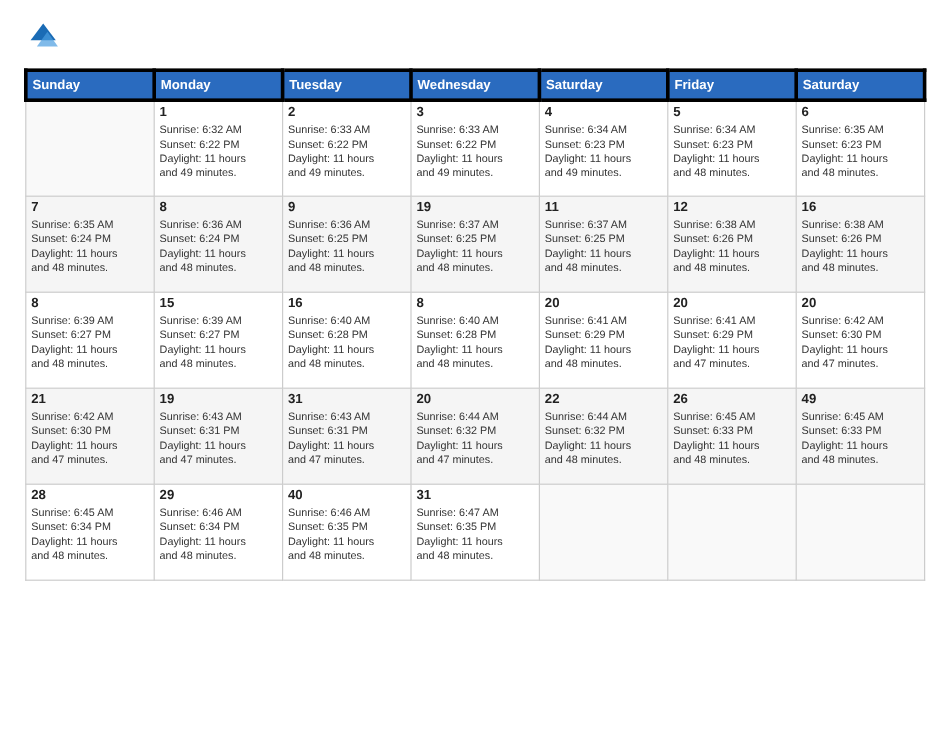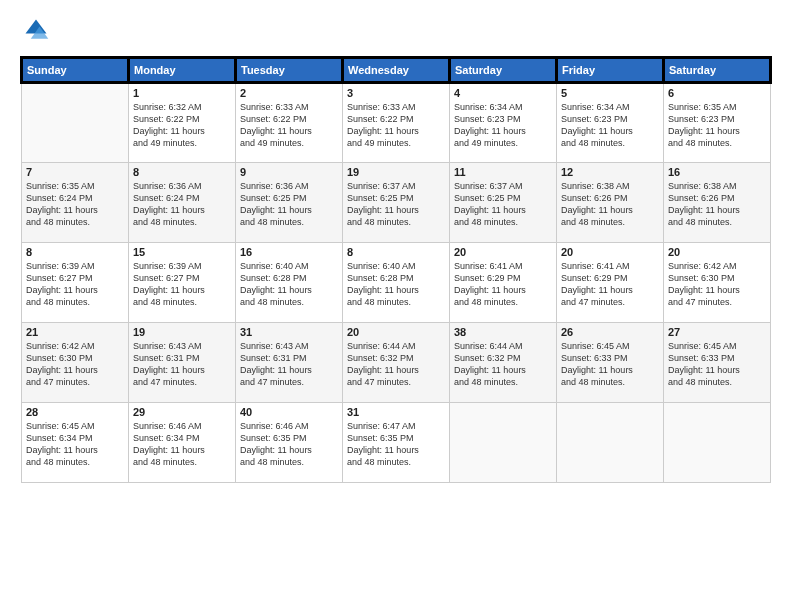--- a/index.html
+++ b/index.html
@@ -232,29 +232,29 @@
           </td>
           <td>
             <div class="day-num">31</div>
             <div class="day-info">Sunrise: 6:43 AM<br>Sunset: 6:31 PM<br>Daylight: 11 hours<br>and 47 minutes.</div>
           </td>
           <td>
             <div class="day-num">20</div>
             <div class="day-info">Sunrise: 6:44 AM<br>Sunset: 6:32 PM<br>Daylight: 11 hours<br>and 47 minutes.</div>
           </td>
           <td>
-            <div class="day-num">38</div>
+            <div class="day-num">22</div>
             <div class="day-info">Sunrise: 6:44 AM<br>Sunset: 6:32 PM<br>Daylight: 11 hours<br>and 48 minutes.</div>
           </td>
           <td>
             <div class="day-num">26</div>
             <div class="day-info">Sunrise: 6:45 AM<br>Sunset: 6:33 PM<br>Daylight: 11 hours<br>and 48 minutes.</div>
           </td>
           <td>
-            <div class="day-num">27</div>
+            <div class="day-num">49</div>
             <div class="day-info">Sunrise: 6:45 AM<br>Sunset: 6:33 PM<br>Daylight: 11 hours<br>and 48 minutes.</div>
           </td>
         </tr>
         <tr class="week-row">
           <td>
             <div class="day-num">28</div>
             <div class="day-info">Sunrise: 6:45 AM<br>Sunset: 6:34 PM<br>Daylight: 11 hours<br>and 48 minutes.</div>
           </td>
           <td>
             <div class="day-num">29</div>

